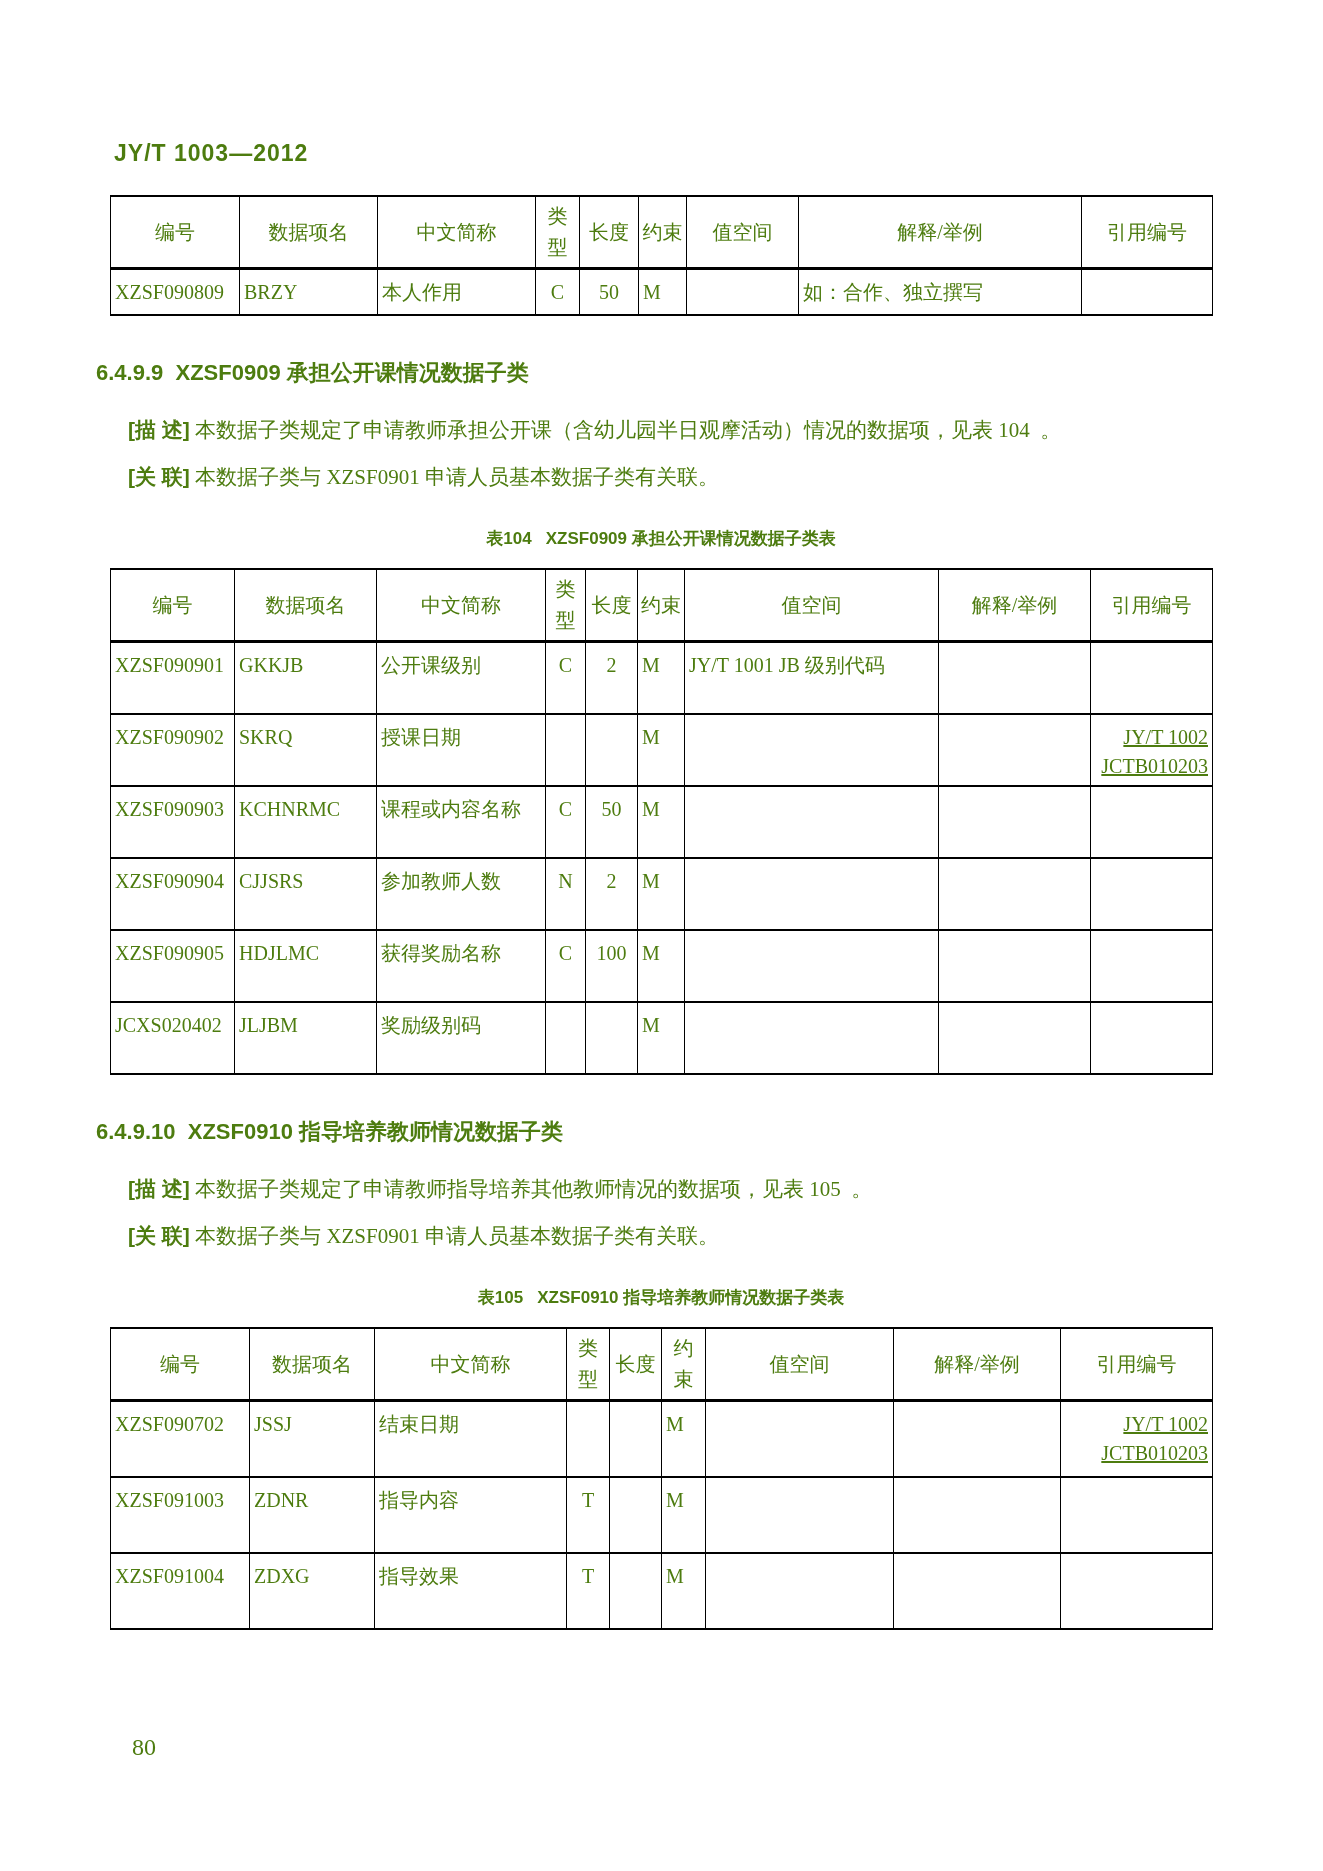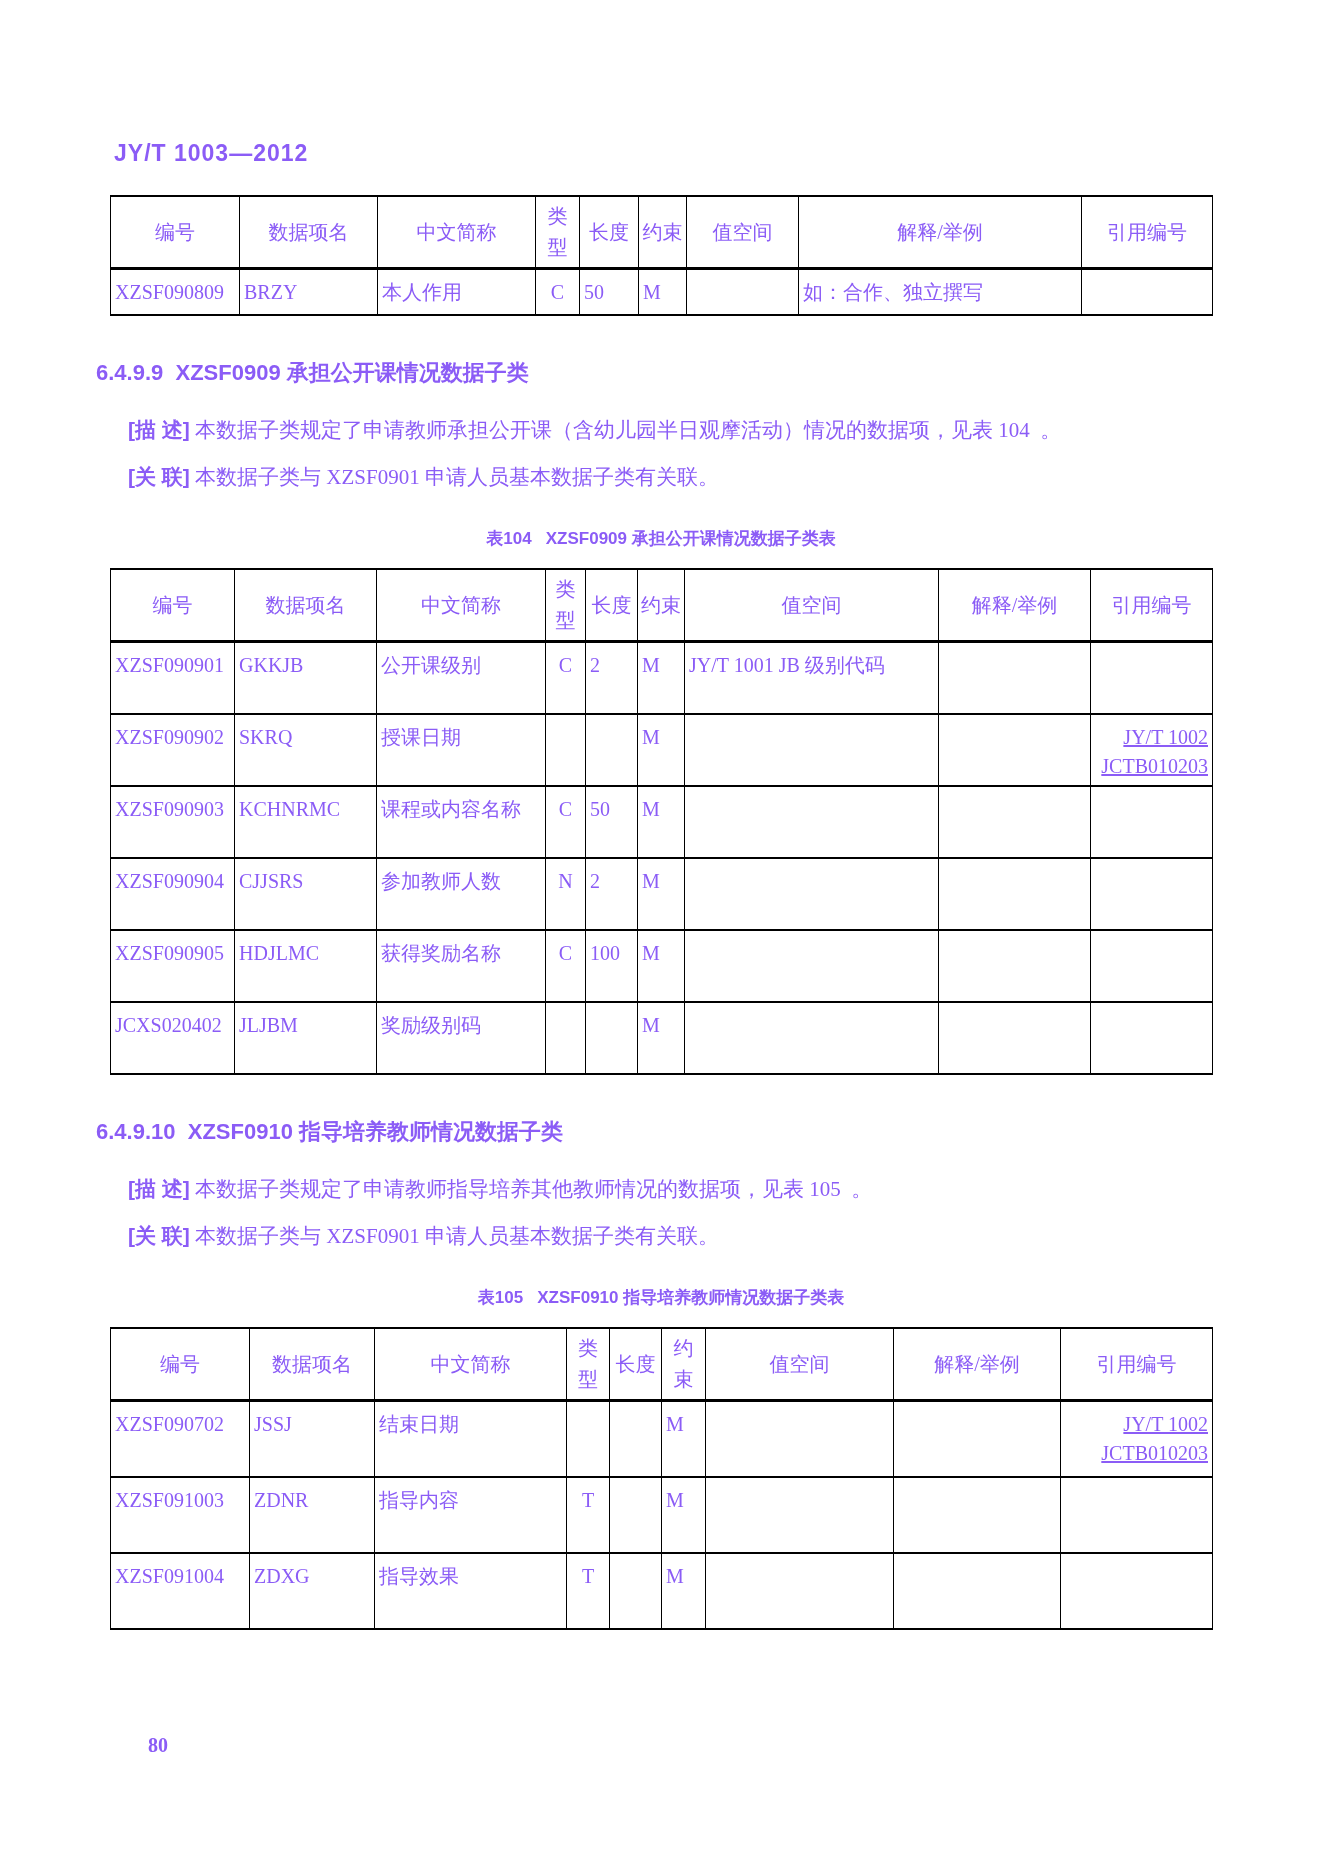--- a/index.html
+++ b/index.html
@@ -1,21 +1,21 @@
 <!DOCTYPE html>
 <html><head>
 <meta charset="utf-8">
 <style>
   html,body{margin:0;padding:0;background:#e8e8e8;}
   .page{
     position:relative;
     width:1323px;height:1871px;
     margin:0 auto;
     background:#ffffff;
-    color:#8b5cf6;
+    color:#4d7c0f;
     font-family:"Liberation Serif","DejaVu Serif",serif;
     font-size:21px;
     box-sizing:border-box;
     padding:140px 111px 0 110px;
     overflow:hidden;
   }
   .doc-code{
     font-family:"Liberation Sans","DejaVu Sans",sans-serif;
     font-weight:bold;
     font-size:23px;
@@ -50,21 +50,21 @@
     overflow:hidden;
   }
   .tbl-top th{height:56px;}
   .tbl-top td{height:32px;}
   .tbl-104 th,.tbl-105 th{height:52px;}
   .tbl-104 td{height:58px;}
   .tbl-105 td{height:62px;}
   td.c0,td.c1{padding-left:12px;text-align:left;}
   td.c2{padding-left:14px;text-align:left;}
   td.c3{text-align:center;}
-  td.c4{text-align:left;padding-right:10px;}
+  td.c4{text-align:center;padding-right:10px;}
   td.c5{text-align:left;padding-left:12px;}
   td.c6{text-align:left;padding-left:14px;}
   td.c7{text-align:left;padding-left:12px;}
   td.c8{text-align:right;padding-left:14px;text-decoration:underline;}
   .section-heading{
     font-family:"Liberation Sans","DejaVu Sans",sans-serif;
     font-weight:bold;
     font-size:22px;
     margin:42px 0 0 -14px;
     white-space:pre-wrap;
@@ -82,24 +82,23 @@
   .table-caption{
     font-family:"Liberation Sans","DejaVu Sans",sans-serif;
     font-weight:bold;
     font-size:17px;
     text-align:center;
     margin:34px 0 18px 0;
     white-space:pre-wrap;
   }
   .page-number{
     position:absolute;
-    left:148px;
+    left:132px;
     top:1734px;
-    font-size:20px;
-    font-weight:bold;
+    font-size:24px;
   }
 </style>
 </head>
 <body>
 
 <div class="page">
 
   <div class="doc-code">JY/T 1003—2012</div>
 
   <table class="data-table tbl-top">

